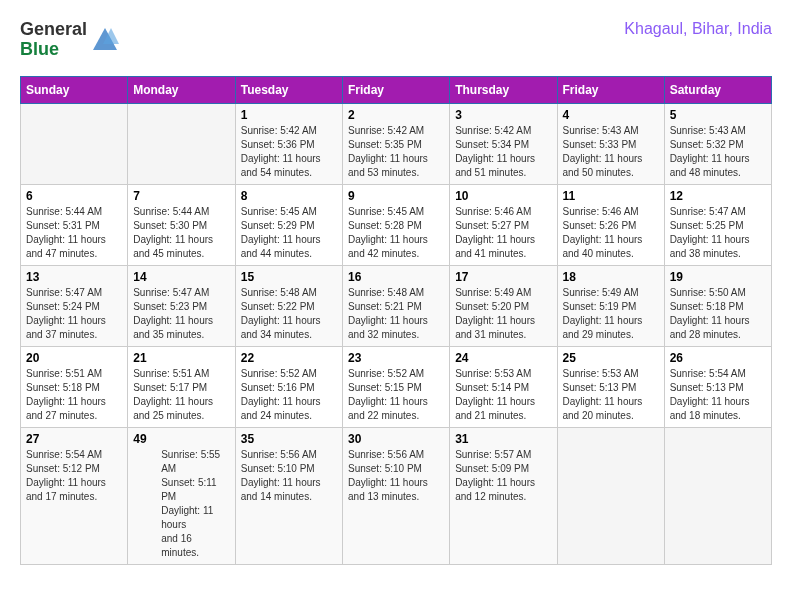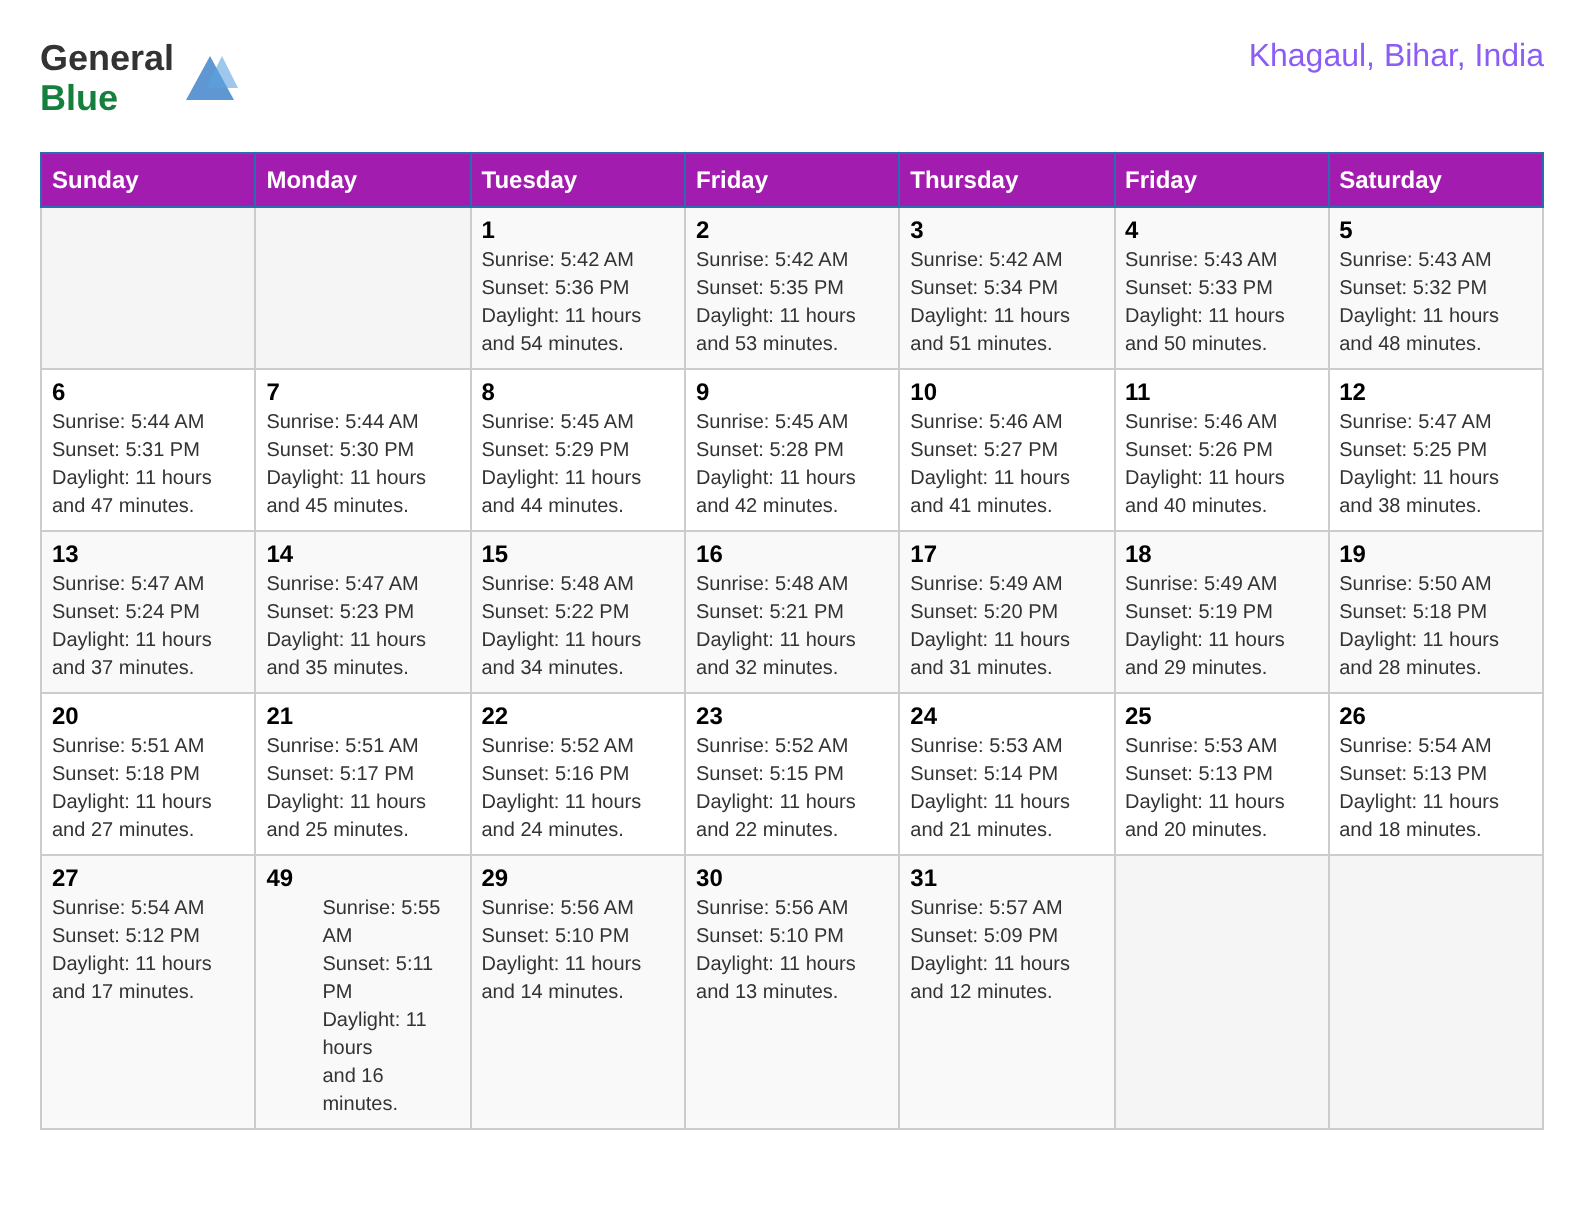--- a/index.html
+++ b/index.html
@@ -329,21 +329,21 @@
 and 17 minutes.</div>
         </td>
         <td>
           <span class="day-number">49</span>
           <div class="cell-text" style="white-space: pre-line; margin-left: 28px;">Sunrise: 5:55 AM
 Sunset: 5:11 PM
 Daylight: 11 hours
 and 16 minutes.</div>
         </td>
         <td>
-          <span class="day-number">29</span>
+          <span class="day-number">35</span>
           <div class="cell-text" style="white-space: pre-line;">Sunrise: 5:56 AM
 Sunset: 5:10 PM
 Daylight: 11 hours
 and 14 minutes.</div>
         </td>
         <td>
           <span class="day-number">30</span>
           <div class="cell-text" style="white-space: pre-line;">Sunrise: 5:56 AM
 Sunset: 5:10 PM
 Daylight: 11 hours

